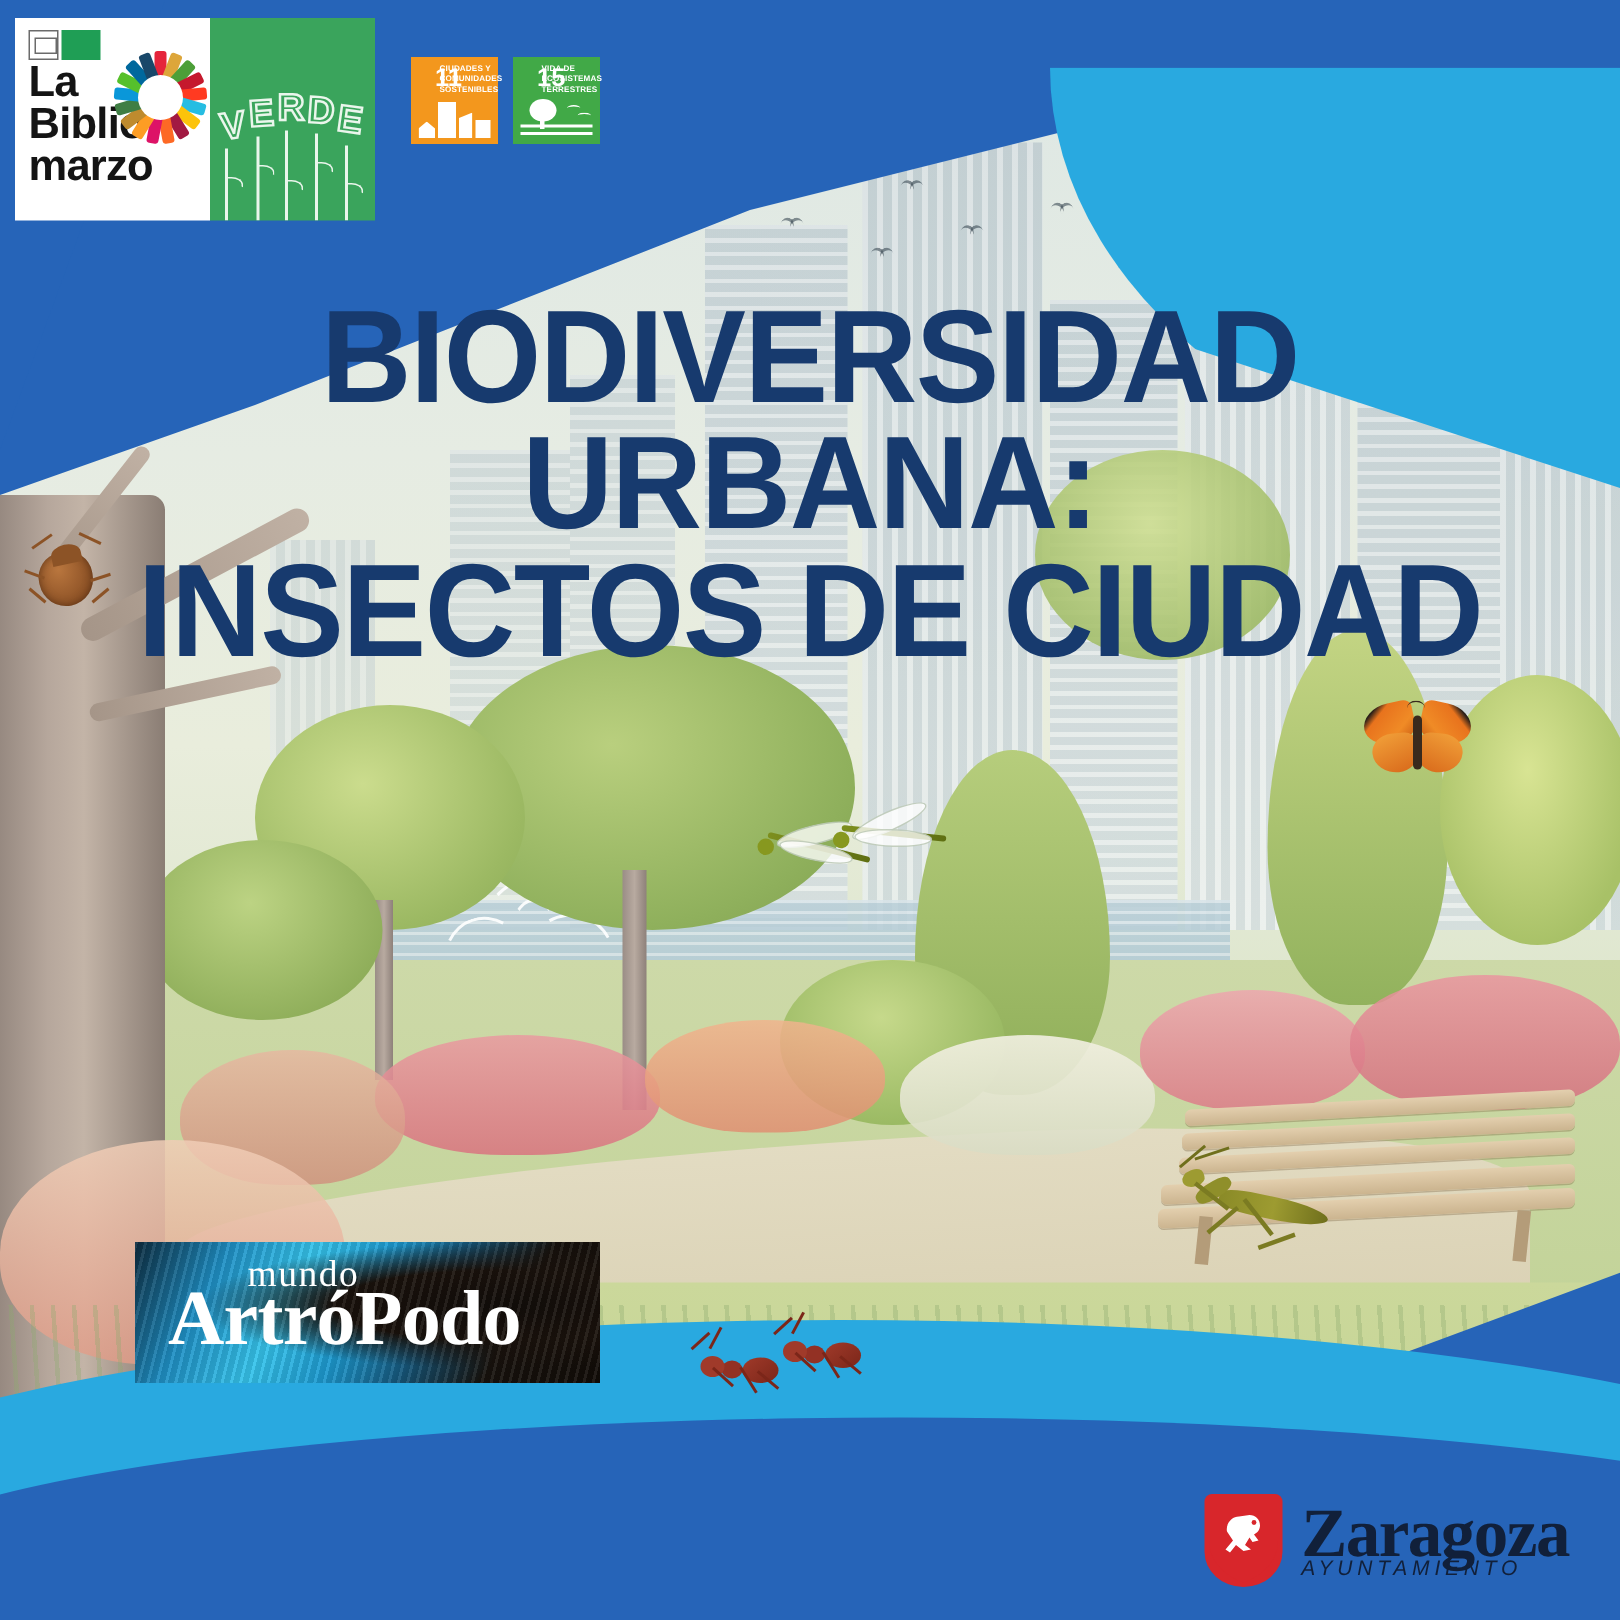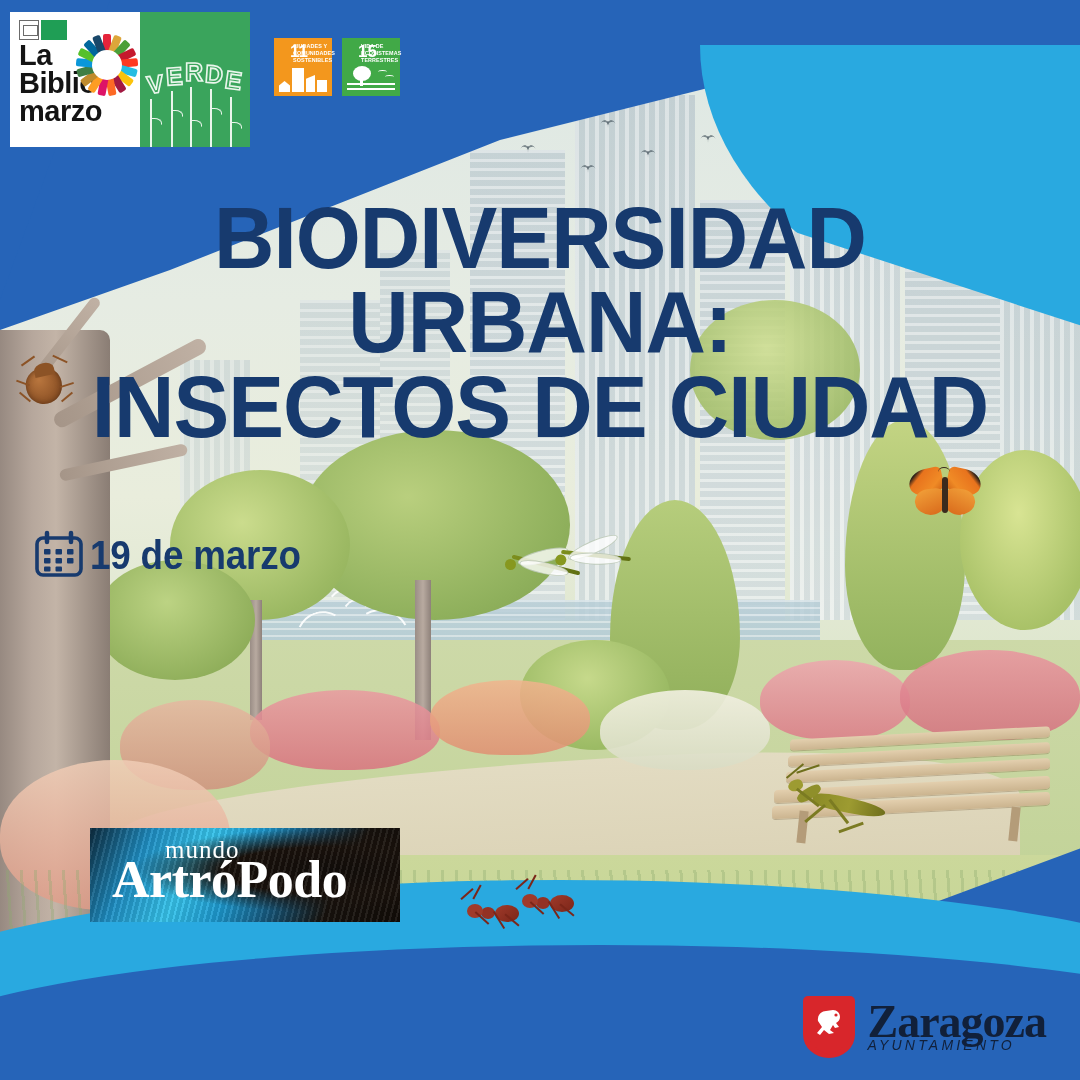--- a/index.html
+++ b/index.html
@@ -422,39 +422,20 @@
     </div>
   </div>
 
   <div class="title">
     <span class="l1">BIODIVERSIDAD URBANA:</span>
     <span class="l2">INSECTOS DE CIUDAD</span>
   </div>
 
   <div class="details">
 
-    <div class="row">
-      <span class="ico">
-        <svg width="50" height="50" viewBox="0 0 50 50">
-          <rect x="3" y="8" width="44" height="37" rx="6" fill="none" stroke="#173a6e" stroke-width="3.6"></rect>
-          <path d="M13 3 v9 M37 3 v9" stroke="#173a6e" stroke-width="4.5" stroke-linecap="round" fill="none"></path>
-          <g fill="#173a6e">
-            <rect x="10" y="19" width="6.5" height="5.5" rx="1"></rect>
-              <rect x="21.5" y="19" width="6.5" height="5.5" rx="1"></rect>
-              <rect x="33" y="19" width="6.5" height="5.5" rx="1"></rect>
-            <rect x="10" y="28" width="6.5" height="5.5" rx="1"></rect>
-              <rect x="21.5" y="28" width="6.5" height="5.5" rx="1"></rect>
-              <rect x="33" y="28" width="6.5" height="5.5" rx="1"></rect>
-            <rect x="10" y="36.5" width="6.5" height="5" rx="1"></rect>
-              <rect x="21.5" y="36.5" width="6.5" height="5" rx="1"></rect>
-          </g>
-        </svg>
-      </span>
-      <span class="val">19 de marzo</span>
-    </div>
 
 
   </div>
 
   <div class="artro">
     <span class="mundo">mundo</span>
     <span class="name">ArtróPodo</span>
   </div>
 
   <div class="zgz">

